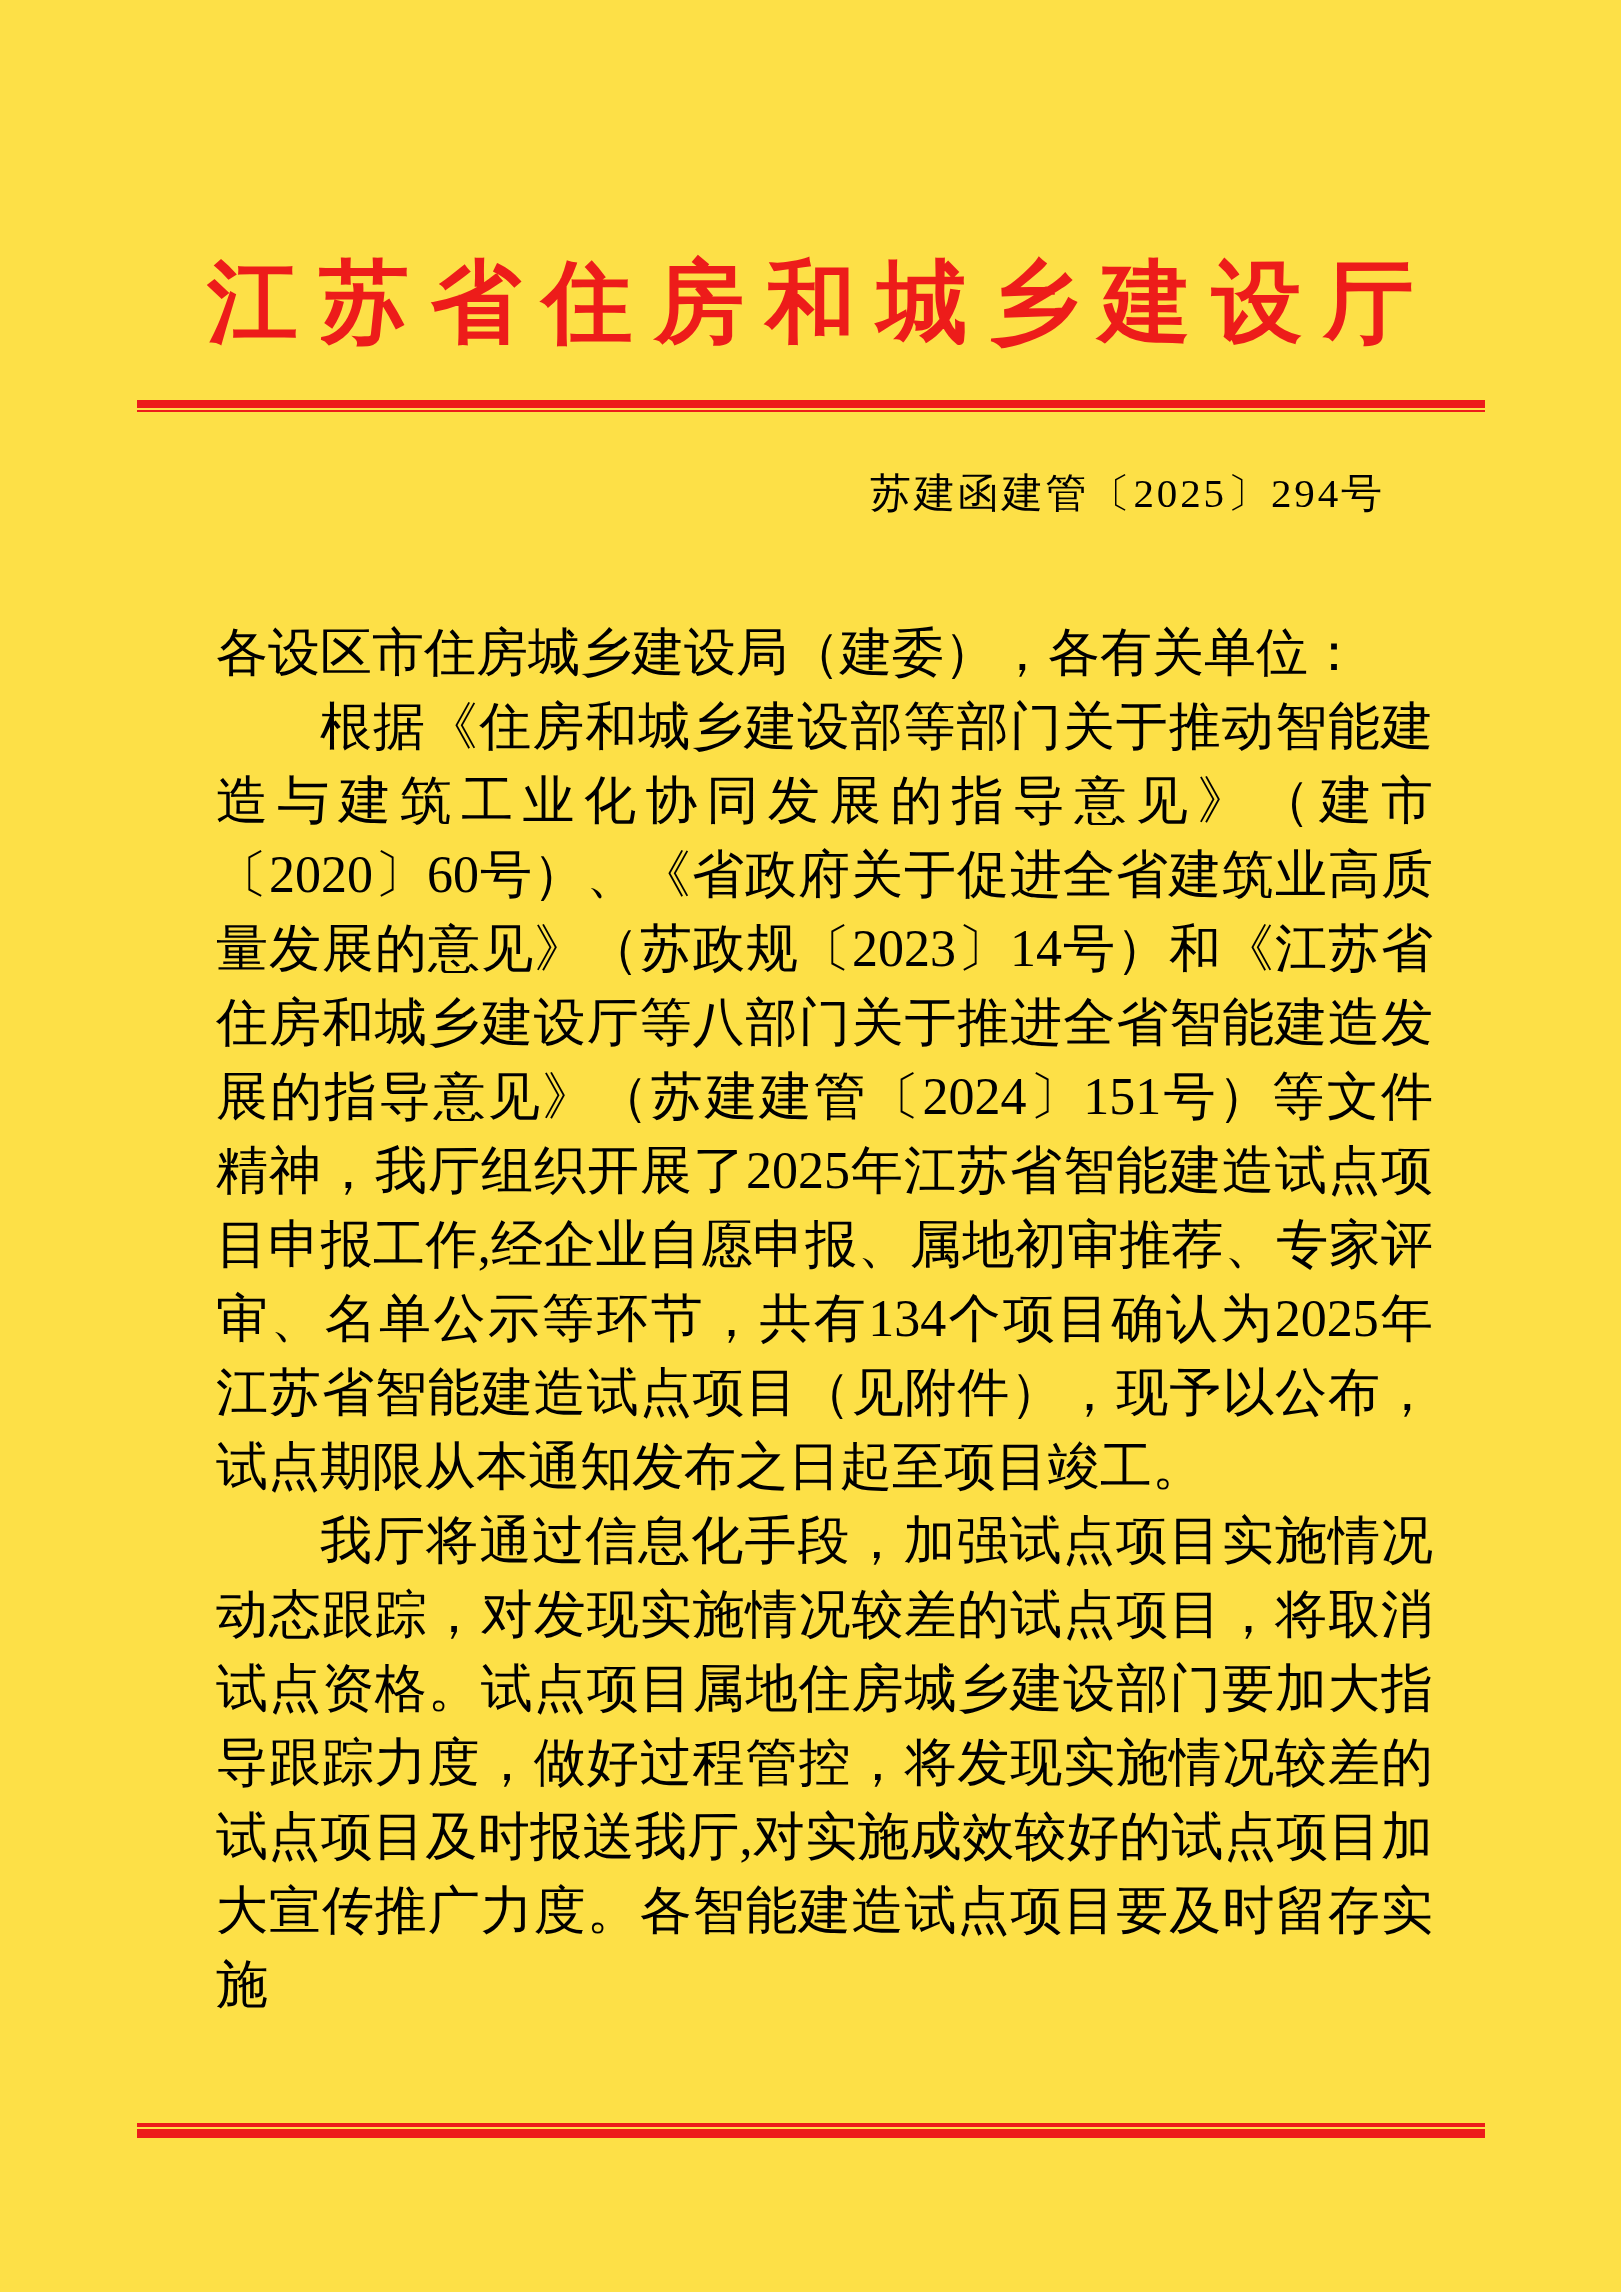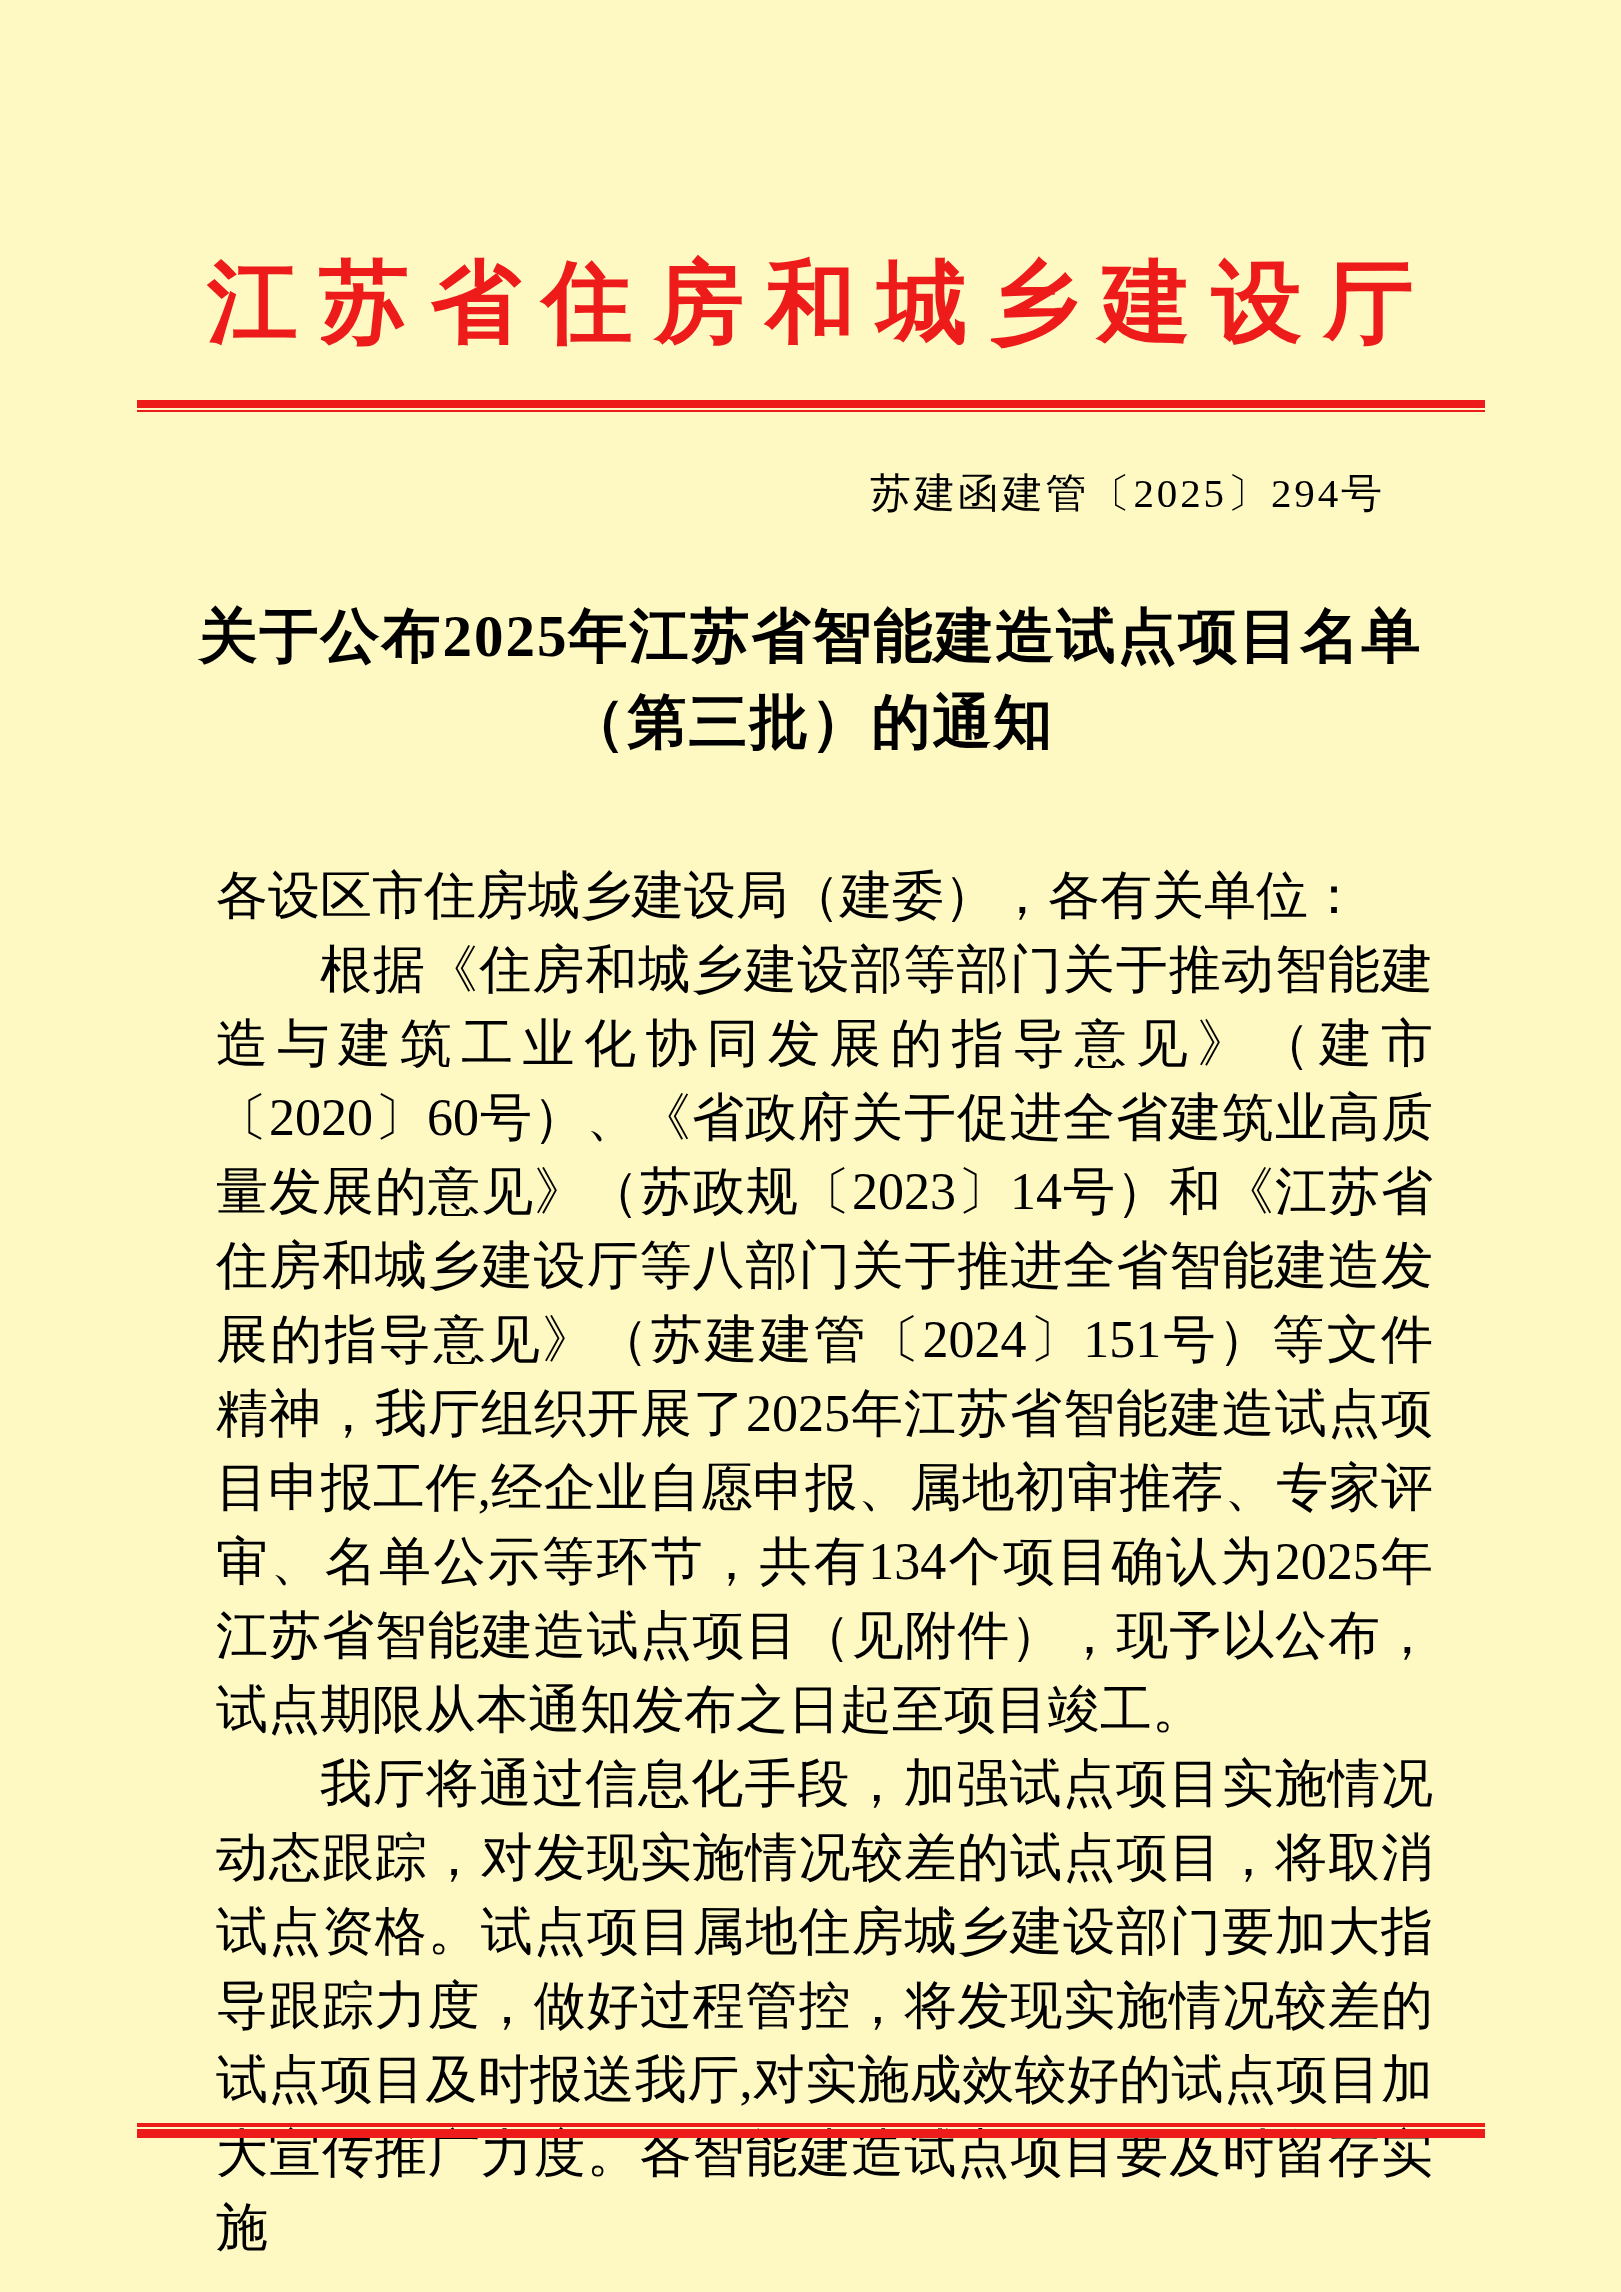--- a/index.html
+++ b/index.html
@@ -3,21 +3,21 @@
 <meta charset="utf-8">
 <style>
   :root { --accent-red: #ed1c1a; }
   * { margin: 0; padding: 0; box-sizing: border-box; }
   html, body { background: #ffffff; }
   .page {
     position: relative;
     width: 1621px;
     height: 2293px;
     margin: 0 auto;
-    background: #fef9c3;
+    background: #fde047;
     overflow: hidden;
     font-family: "Liberation Serif", "DejaVu Serif", serif;
     color: #111111;
   }
   
   .letterhead {
     margin-top: 249px;
     text-align: center;
     font-size: 90px;
     line-height: 108px;
@@ -86,24 +86,20 @@
   <div class="letterhead">江苏省住房和城乡建设厅</div>
 
   <div class="rule rule-top">
     <div class="bar-thick"></div>
     <div class="bar-gap"></div>
     <div class="bar-thin"></div>
   </div>
 
   <div class="doc-number">苏建函建管〔2025〕294号</div>
 
-  <div class="title">
-    <div>关于公布2025年江苏省智能建造试点项目名单</div>
-    <div>（第三批）的通知</div>
-  </div>
 
   <div class="body-text">
     <p>各设区市住房城乡建设局（建委），各有关单位：</p>
     <p class="indent">根据《住房和城乡建设部等部门关于推动智能建造与建筑工业化协同发展的指导意见》（建市〔2020〕60号）、《省政府关于促进全省建筑业高质量发展的意见》（苏政规〔2023〕14号）和《江苏省住房和城乡建设厅等八部门关于推进全省智能建造发展的指导意见》（苏建建管〔2024〕151号）等文件精神，我厅组织开展了2025年江苏省智能建造试点项目申报工作,经企业自愿申报、属地初审推荐、专家评审、名单公示等环节，共有134个项目确认为2025年江苏省智能建造试点项目（见附件），现予以公布，试点期限从本通知发布之日起至项目竣工。</p>
     <p class="indent">我厅将通过信息化手段，加强试点项目实施情况动态跟踪，对发现实施情况较差的试点项目，将取消试点资格。试点项目属地住房城乡建设部门要加大指导跟踪力度，做好过程管控，将发现实施情况较差的试点项目及时报送我厅,对实施成效较好的试点项目加大宣传推广力度。各智能建造试点项目要及时留存实施</p>
   </div>
 
   <div class="rule rule-bottom">
     <div class="bar-thin"></div>
     <div class="bar-gap"></div>

